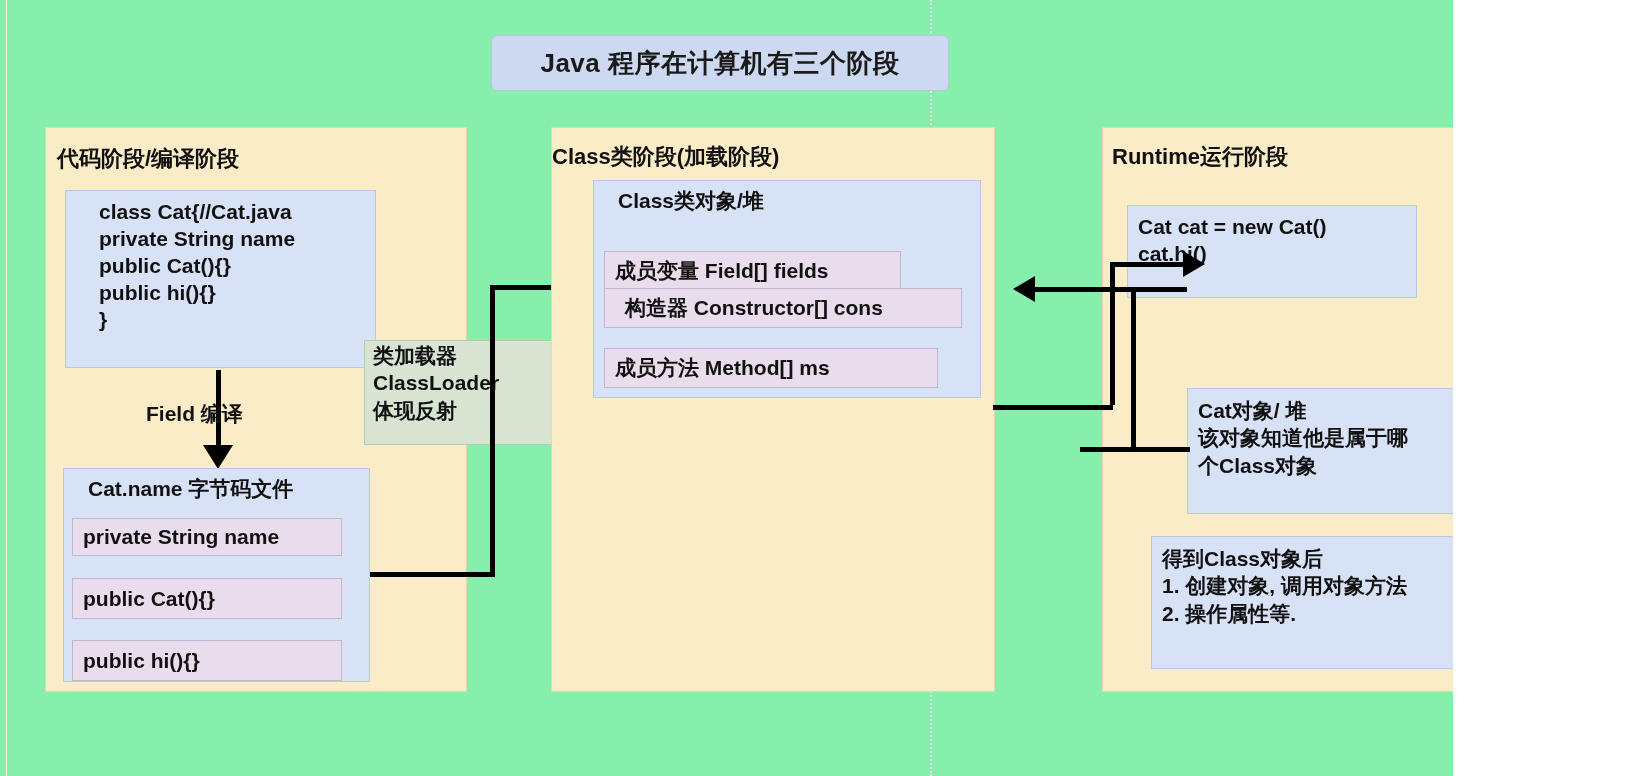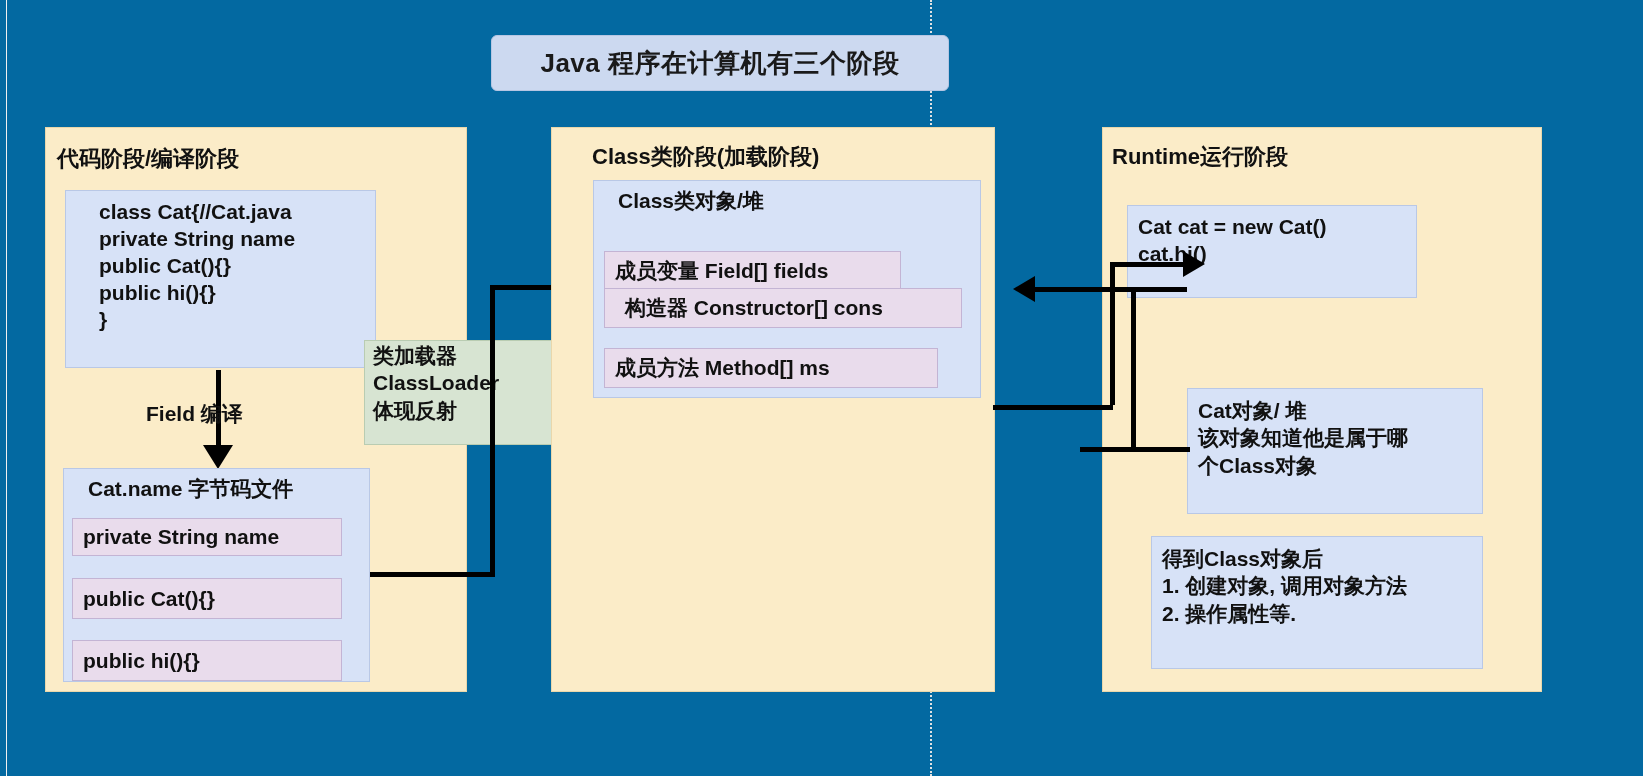--- a/index.html
+++ b/index.html
@@ -5,23 +5,23 @@
   html, body {
     margin: 0;
     padding: 0;
     background: #ffffff;
   }
   body {
     font-family: "Liberation Sans", "DejaVu Sans", sans-serif;
   }
   #canvas {
     position: relative;
-    width: 1643px;
+    width: 1453px;
     height: 776px;
-    background: #0369a1;
+    background: #86efac;
     overflow: hidden;
   }
 
   
   .guide-v {
     position: absolute;
     top: 0;
     bottom: 0;
     width: 0;
     border-left: 2px dotted #e2e2e2;
@@ -215,21 +215,21 @@
   <div class="greenbox" style="left:364px; top:340px; width:202px; height:105px;">类加载器
 ClassLoader
 体现反射</div>
 
   <div class="seg-h" style="left:370px; top:572px; width:125px;"></div>
   <div class="seg-v" style="left:490px; top:285px; height:290px;"></div>
   <div class="seg-h" style="left:490px; top:285px; width:90px;"></div>
   <div class="arrowhead arrow-right" style="left:575px; top:274px;"></div>
 
   <div class="stage" style="left:551px; top:127px; width:444px; height:565px;"></div>
-  <div class="stage-title" style="left:592px; top:142px;">Class类阶段(加载阶段)</div>
+  <div class="stage-title" style="left:552px; top:142px;">Class类阶段(加载阶段)</div>
 
   <div class="bluebox" style="left:593px; top:180px; width:388px; height:218px;">
     <div class="hdr">Class类对象/堆</div>
   </div>
   <div class="pinkbox" style="left:604px; top:251px; width:297px; height:40px;">成员变量 Field[] fields</div>
   <div class="pinkbox" style="left:604px; top:288px; width:358px; height:40px;padding-left:20px;">构造器 Constructor[] cons</div>
   <div class="pinkbox" style="left:604px; top:348px; width:334px; height:40px;">成员方法 Method[] ms</div>
 
   <div class="stage" style="left:1102px; top:127px; width:440px; height:565px;"></div>
   <div class="stage-title" style="left:1112px; top:142px;">Runtime运行阶段</div>

